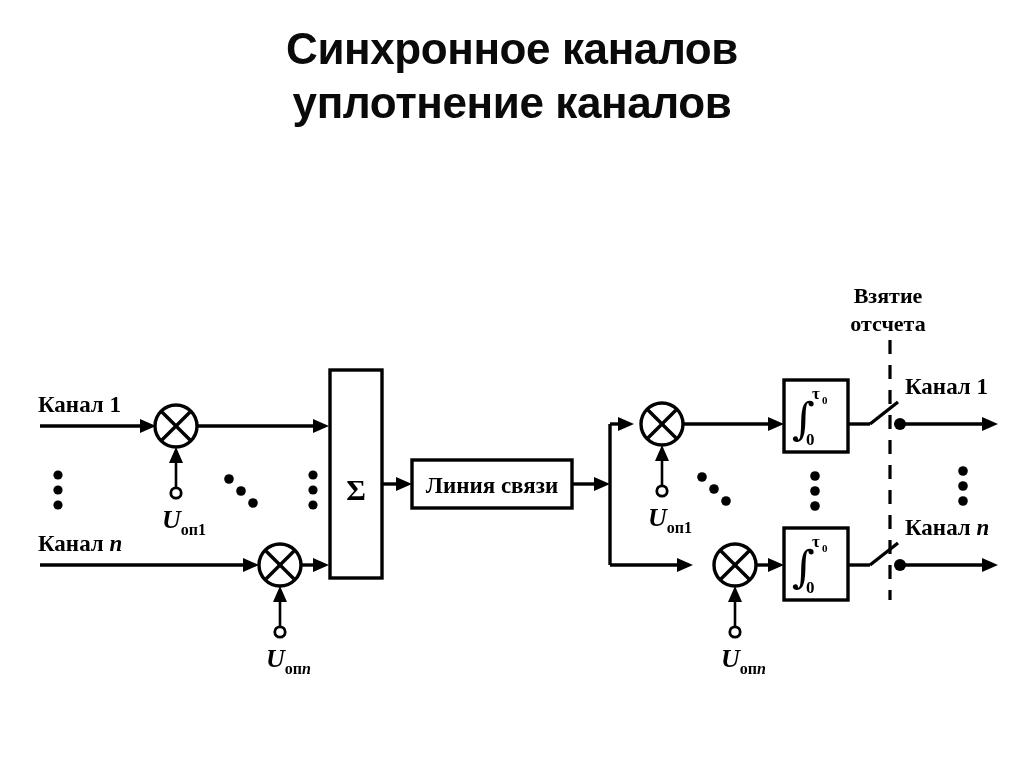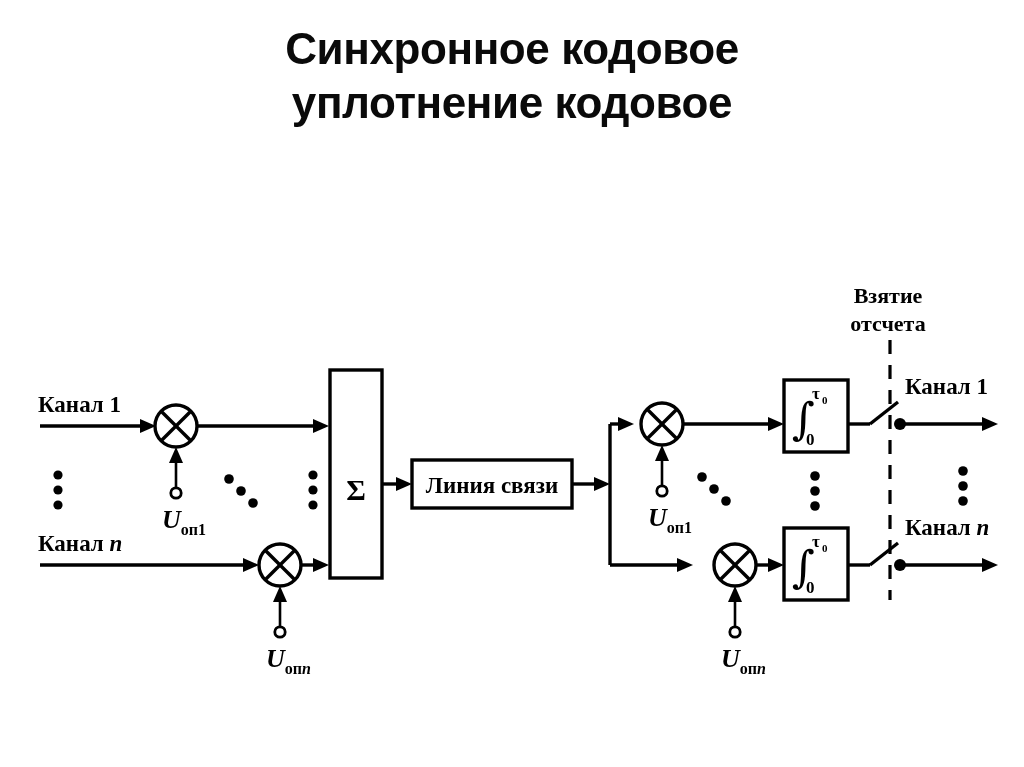--- a/index.html
+++ b/index.html
@@ -127,22 +127,22 @@
   }
   .dot {
     fill: #000;
   }
 </style>
 </head>
 <body>
 
 <div id="page">
 
-  <div id="title"><span>Синхронное кодовое</span>
-<span>уплотнение кодовое</span></div>
+  <div id="title"><span>Синхронное каналов</span>
+<span>уплотнение каналов</span></div>
 
   <svg id="diagram" width="1024" height="767" viewBox="0 0 1024 767">
 
     <text class="lbl" x="38" y="412">Канал 1</text>
 
     <g>
       <line class="wire" x1="40" y1="426" x2="148" y2="426"></line>
       <polygon class="dot" points="156,426 140,419 140,433"></polygon>
     </g>
 

